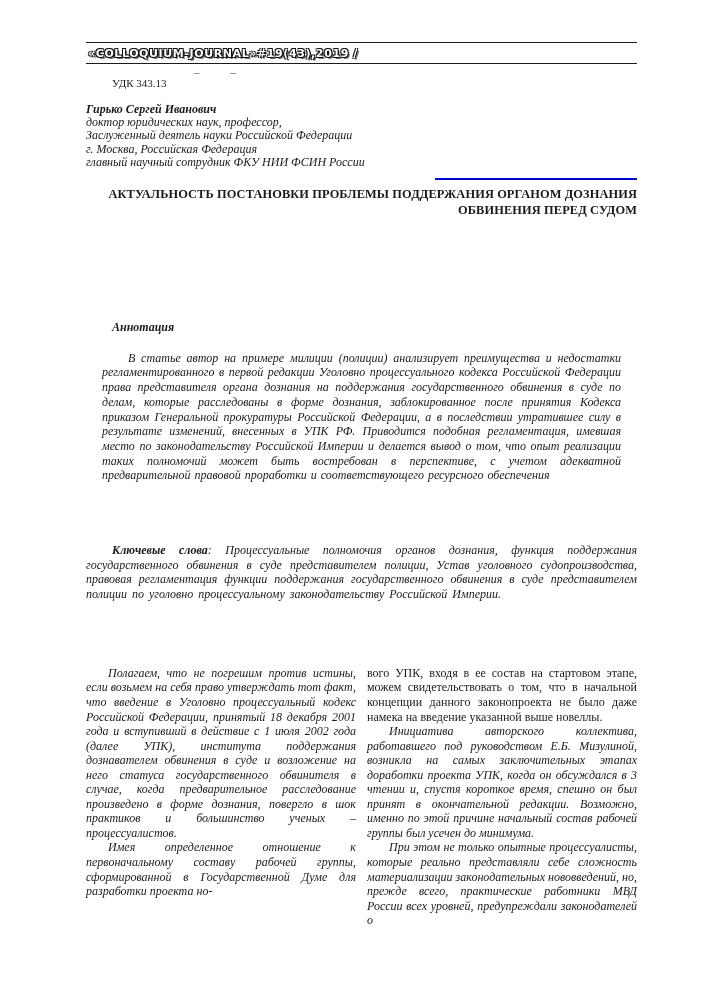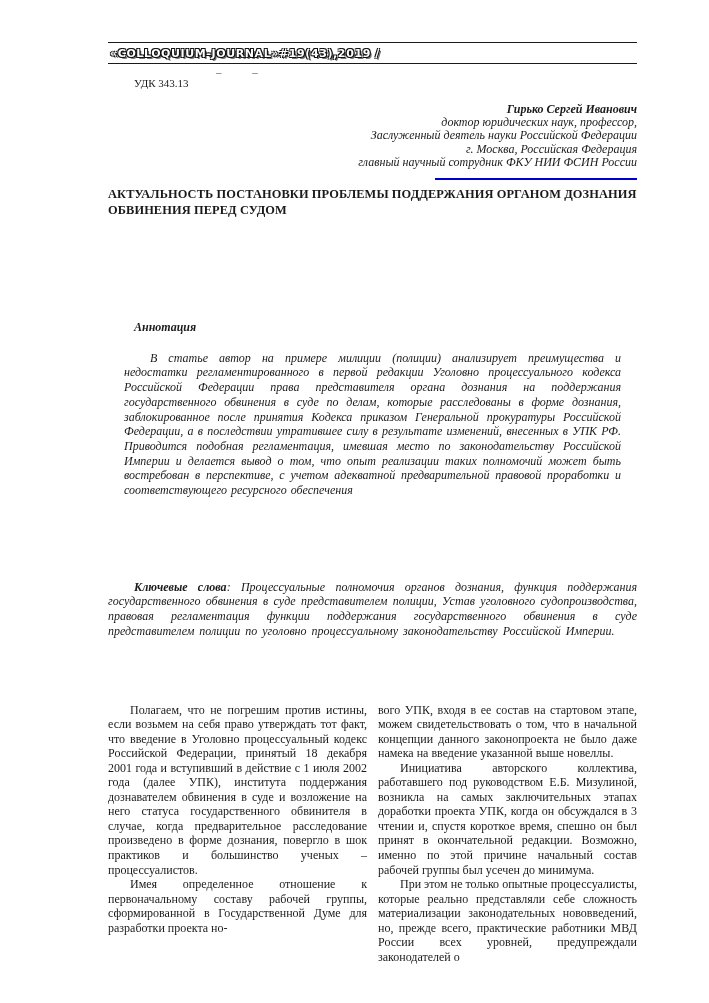--- a/index.html
+++ b/index.html
@@ -9,21 +9,21 @@
   }
   .page {
     position: relative;
     width: 709px;
     height: 1003px;
     background: #ffffff;
     overflow: hidden;
     font-family: "Liberation Serif", "DejaVu Serif", serif;
     color: #1a1a1a;
     box-sizing: border-box;
-    padding: 0 72px 0 108px;
+    padding: 0 72px 0 86px;
   }
   
   .header-rule {
     height: 0;
     border-top: 1.6px solid #1a1a1a;
   }
   .rule-top { margin-top: 42px; }
   .journal-line {
     font-family: "DejaVu Sans", sans-serif;
     font-weight: bold;
@@ -45,40 +45,39 @@
     line-height: 10px;
   }
   .dash-row .dash2 { margin-left: 28px; }
   .udc {
     padding-left: 26px;
     font-size: 11px;
   }
   
   .author-block {
     margin-top: 14px;
-    text-align: right;
     font-style: italic;
     font-size: 12px;
     line-height: 13.2px;
   }
   .author-name {
     font-weight: bold;
   }
   .accent-rule {
     margin-top: 9px;
     margin-left: auto;
     width: 202px;
     height: 2px;
     background: #0000cc;
   }
   
   .article-title {
     margin: 7px auto 0 auto;
     max-width: 562px;
-    text-align: left;
+    text-align: right;
     font-weight: bold;
     font-size: 12.4px;
     line-height: 15.5px;
     letter-spacing: 0.1px;
   }
   
   .abstract {
     margin-top: 102px;
     font-style: italic;
     font-size: 12px;
@@ -90,21 +89,21 @@
     text-indent: 26px;
     margin-top: 22px;
   }
   .abstract-text {
     text-indent: 26px;
     margin: 16px;
     word-spacing: 1px;
   }
   
   .keywords {
-    margin-top: 82px;
+    margin-top: 60px;
     font-style: italic;
     font-size: 12px;
     line-height: 14.7px;
     text-align: justify;
     text-indent: 26px;
     word-spacing: 2px;
   }
   .keywords-label { font-weight: bold; }
   
   .body-columns {
@@ -112,21 +111,21 @@
     display: flex;
     gap: 11px;
   }
   .col {
     flex: 1 1 0;
     font-size: 12px;
     line-height: 14.55px;
     text-align: justify;
   }
   .col p { margin: 0; }
-  .col p.indent { text-indent: 22px; }
+  .col p.indent { text-indent: 22px; font-style: italic; }
 </style>
 </head>
 <body>
 
 <div class="page">
 
   <div class="header-rule rule-top"></div>
   <div class="journal-line">«COLLOQUIUM-JOURNAL»#19(43),2019 /</div>
   <div class="header-rule"></div>
 

